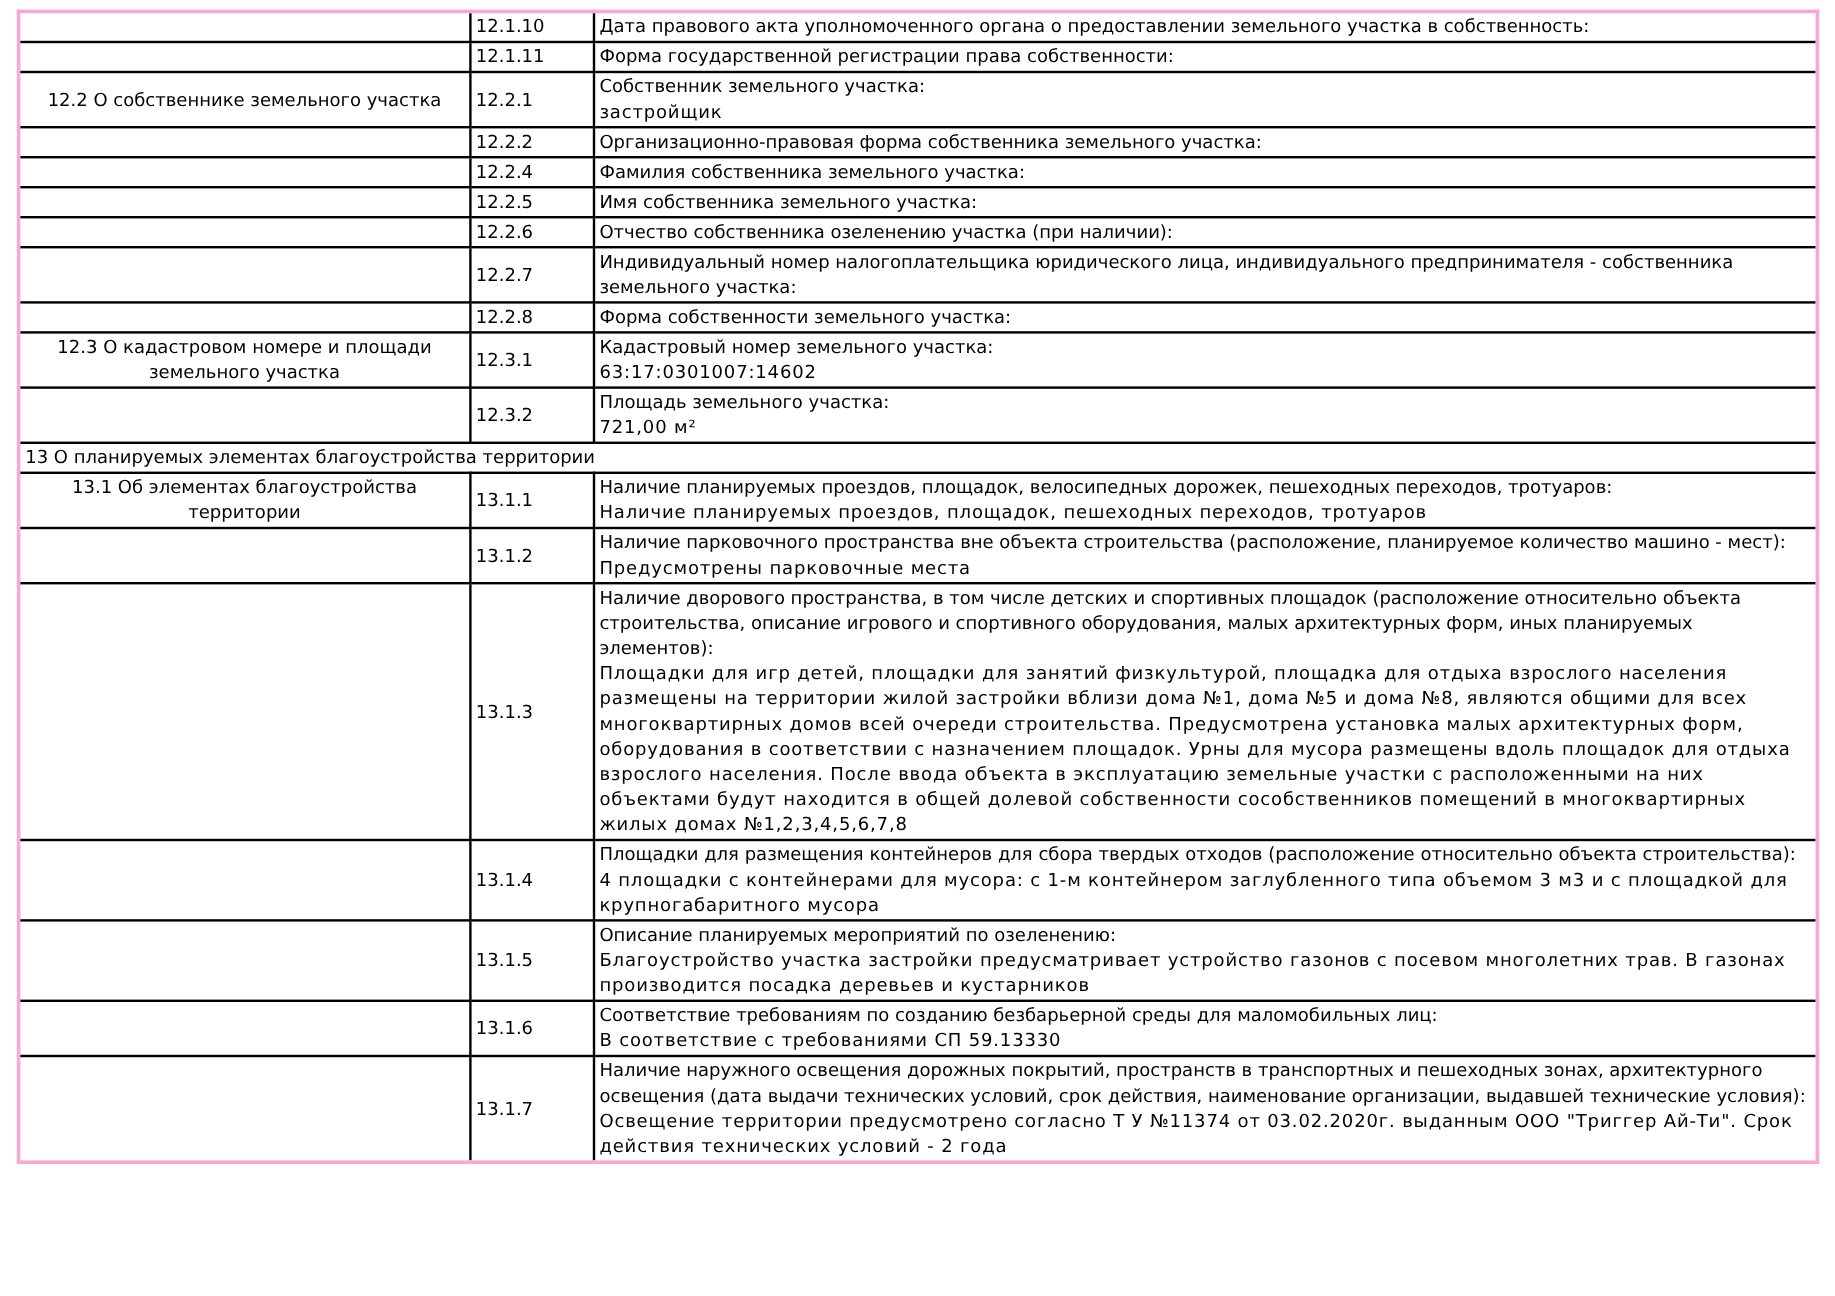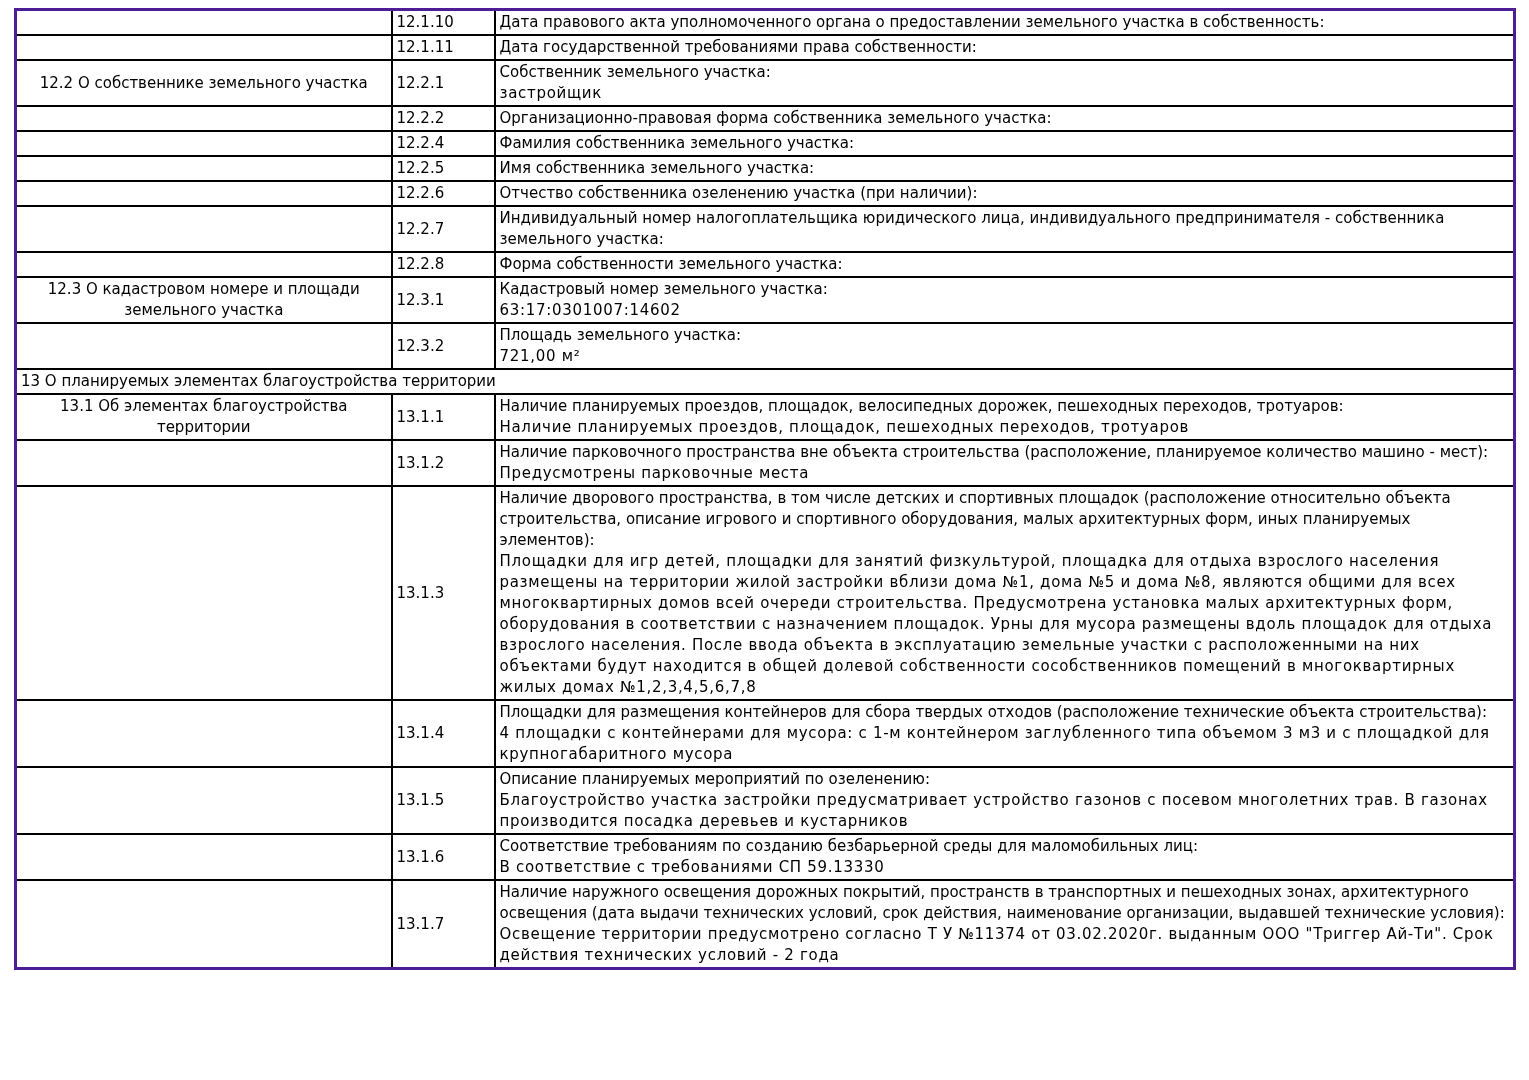--- a/index.html
+++ b/index.html
@@ -14,21 +14,21 @@
     color: #000000;
     font-family: "DejaVu Sans", "Liberation Sans", sans-serif;
   }
   table.decl {
     position: absolute;
     left: 14px;
     top: 8px;
     width: 1502px;
     border-collapse: collapse;
     table-layout: fixed;
-    border: 3px solid #4c1d95;
+    border: 3px solid #f9a8d4;
   }
   td {
     border: 2px solid #000;
     font-size: 15px;
     line-height: 21px;
     padding: 1px 4px;
     overflow: hidden;
     word-wrap: break-word;
   }
   td.c-section {
@@ -63,21 +63,21 @@
     <td class="c-text">
       <div class="q">Дата правового акта уполномоченного органа о предоставлении земельного участка в собственность:</div>
 
     </td>
   </tr>
 
   <tr>
     <td class="c-section"></td>
     <td class="c-num">12.1.11</td>
     <td class="c-text">
-      <div class="q">Дата государственной требованиями права собственности:</div>
+      <div class="q">Форма государственной регистрации права собственности:</div>
 
     </td>
   </tr>
 
   <tr>
     <td class="c-section">12.2 О собственнике земельного участка</td>
     <td class="c-num">12.2.1</td>
     <td class="c-text">
       <div class="q">Собственник земельного участка:</div>
       <div class="a">застройщик</div>
@@ -186,21 +186,21 @@
     <td class="c-text">
       <div class="q">Наличие дворового пространства, в том числе детских и спортивных площадок (расположение относительно объекта строительства, описание игрового и спортивного оборудования, малых архитектурных форм, иных планируемых элементов):</div>
       <div class="a">Площадки для игр детей, площадки для занятий физкультурой, площадка для отдыха взрослого населения размещены на территории жилой застройки вблизи дома №1, дома №5 и дома №8, являются общими для всех многоквартирных домов всей очереди строительства. Предусмотрена установка малых архитектурных форм, оборудования в соответствии с назначением площадок. Урны для мусора размещены вдоль площадок для отдыха взрослого населения. После ввода объекта в эксплуатацию земельные участки с расположенными на них объектами будут находится в общей долевой собственности сособственников помещений в многоквартирных жилых домах №1,2,3,4,5,6,7,8</div>
     </td>
   </tr>
 
   <tr>
     <td class="c-section"></td>
     <td class="c-num">13.1.4</td>
     <td class="c-text">
-      <div class="q">Площадки для размещения контейнеров для сбора твердых отходов (расположение технические объекта строительства):</div>
+      <div class="q">Площадки для размещения контейнеров для сбора твердых отходов (расположение относительно объекта строительства):</div>
       <div class="a">4 площадки с контейнерами для мусора: с 1-м контейнером заглубленного типа объемом 3 м3 и с площадкой для крупногабаритного мусора</div>
     </td>
   </tr>
 
   <tr>
     <td class="c-section"></td>
     <td class="c-num">13.1.5</td>
     <td class="c-text">
       <div class="q">Описание планируемых мероприятий по озеленению:</div>
       <div class="a">Благоустройство участка застройки предусматривает устройство газонов с посевом многолетних трав. В газонах производится посадка деревьев и кустарников</div>

